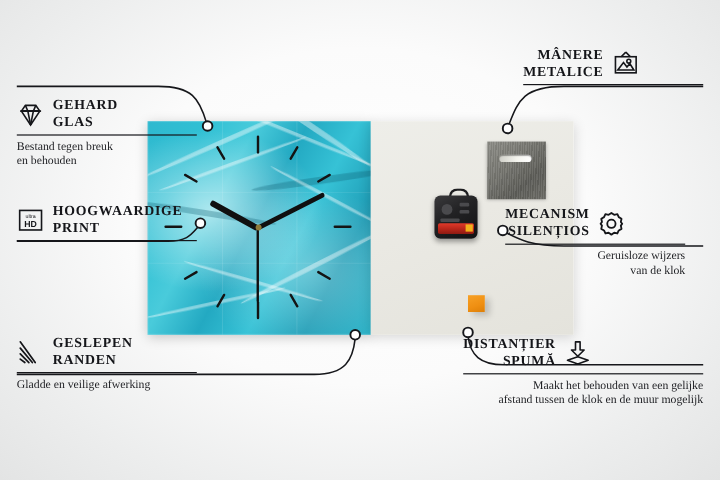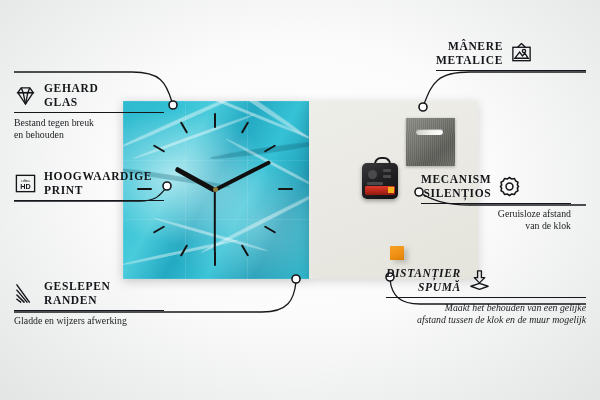--- a/index.html
+++ b/index.html
@@ -228,21 +228,21 @@
           <path d="M3 3 L16 21"></path>
             <path d="M3 8.5 L13.5 21"></path>
           <path d="M3 13.5 L10.5 21"></path>
             <path d="M3 18 L7 21"></path>
         </svg>
       </span>
       <span class="co-title">GESLEPEN
 RANDEN</span>
     </div>
     <div class="co-rule" style="width:150px;"></div>
-    <div class="co-desc">Gladde en wijzers afwerking</div>
+    <div class="co-desc">Gladde en veilige afwerking</div>
   </div>
 
   <div class="callout right" style="left:436px;top:40px;width:150px;">
     <div class="co-head">
       <span class="co-title">MÂNERE
 METALICE</span>
       <span class="icon">
         <svg viewBox="0 0 24 24" fill="none" stroke="#15161a" stroke-width="1.4">
           <path d="M12 1.5 L8 5.5 M12 1.5 L16 5.5"></path>
           <rect x="3" y="5.5" width="18" height="14"></rect>
@@ -259,25 +259,25 @@
       <span class="co-title">MECANISM
 SILENȚIOS</span>
       <span class="icon">
         <svg viewBox="0 0 24 24" fill="none" stroke="#15161a" stroke-width="1.6" stroke-linejoin="round">
           <path d="M12 2.6 L14.4 4.2 L17.2 3.6 L18.4 6.2 L20.8 7.6 L20.2 10.4 L21.4 12 L20.2 13.6 L20.8 16.4 L18.4 17.8 L17.2 20.4 L14.4 19.8 L12 21.4 L9.6 19.8 L6.8 20.4 L5.6 17.8 L3.2 16.4 L3.8 13.6 L2.6 12 L3.8 10.4 L3.2 7.6 L5.6 6.2 L6.8 3.6 L9.6 4.2 Z"></path>
           <circle cx="12" cy="12" r="3.6"></circle>
         </svg>
       </span>
     </div>
     <div class="co-rule" style="width:150px;"></div>
-    <div class="co-desc">Geruisloze afstand
+    <div class="co-desc">Geruisloze wijzers
 van de klok</div>
   </div>
 
-  <div class="callout right" style="left:386px;top:267px;width:200px;font-style:italic;">
+  <div class="callout right" style="left:386px;top:281px;width:200px;">
     <div class="co-head">
       <span class="co-title">DISTANȚIER
 SPUMĂ</span>
       <span class="icon">
         <svg viewBox="0 0 24 24" fill="none" stroke="#15161a" stroke-width="1.4" stroke-linejoin="round">
           <path d="M10 2 H14 V9 H17.5 L12 14.5 L6.5 9 H10 Z"></path>
           <path d="M12 14.9 L3 18 L12 21.2 L21 18 Z"></path>
         </svg>
       </span>
     </div>

